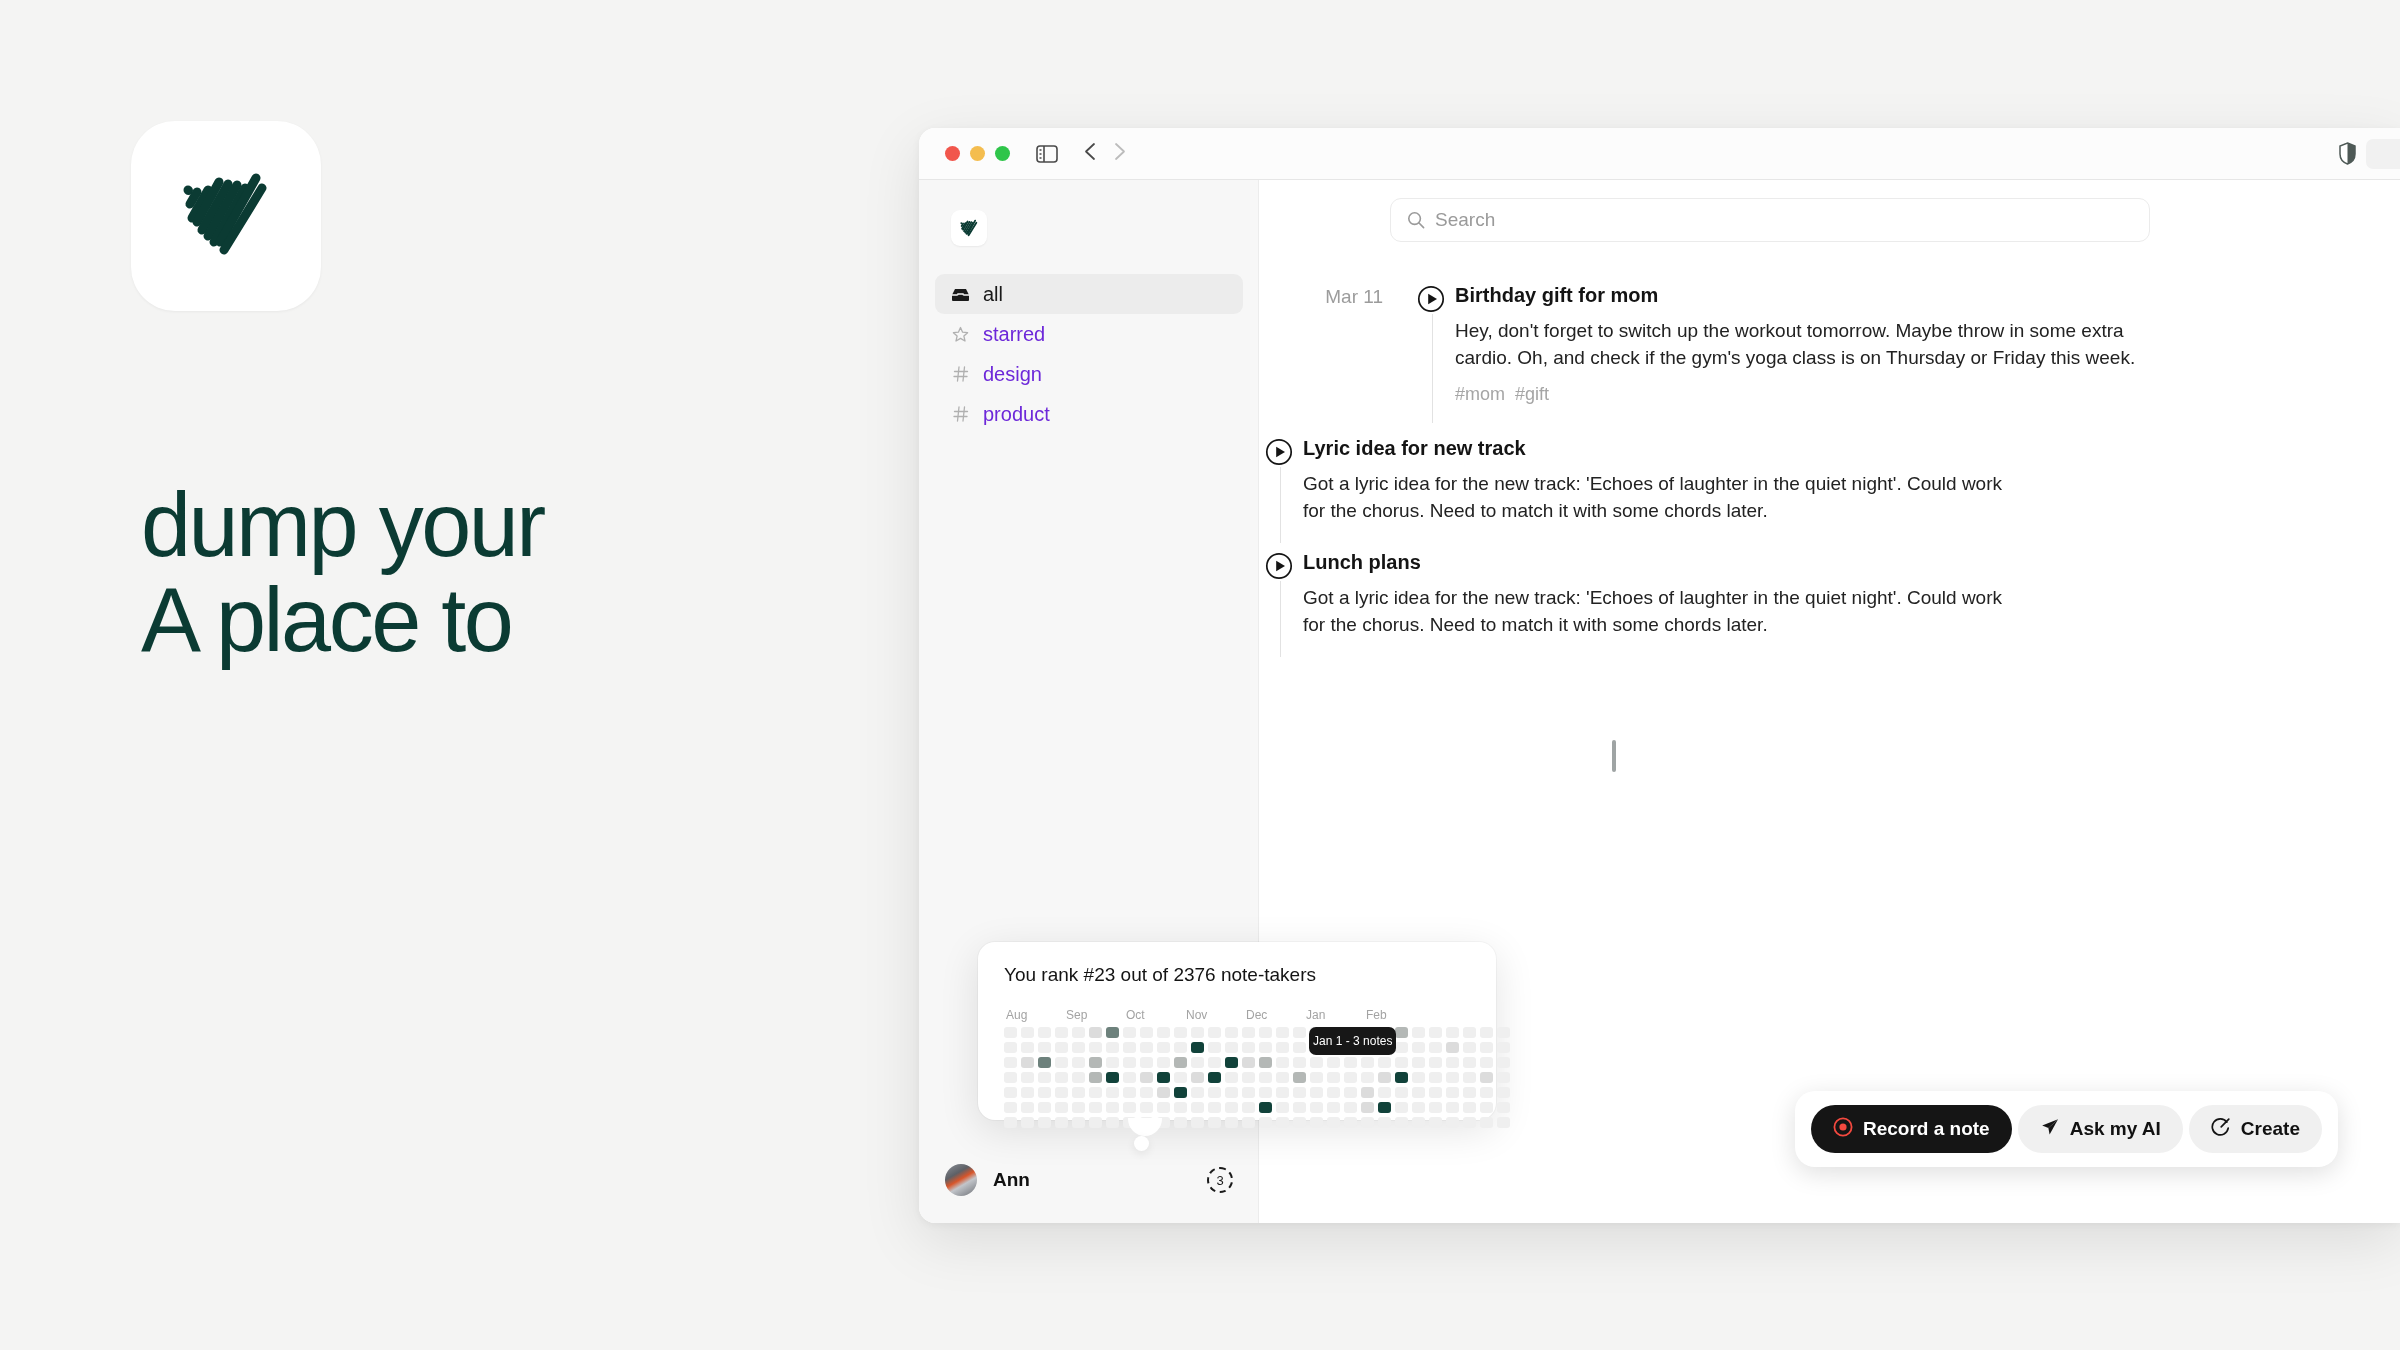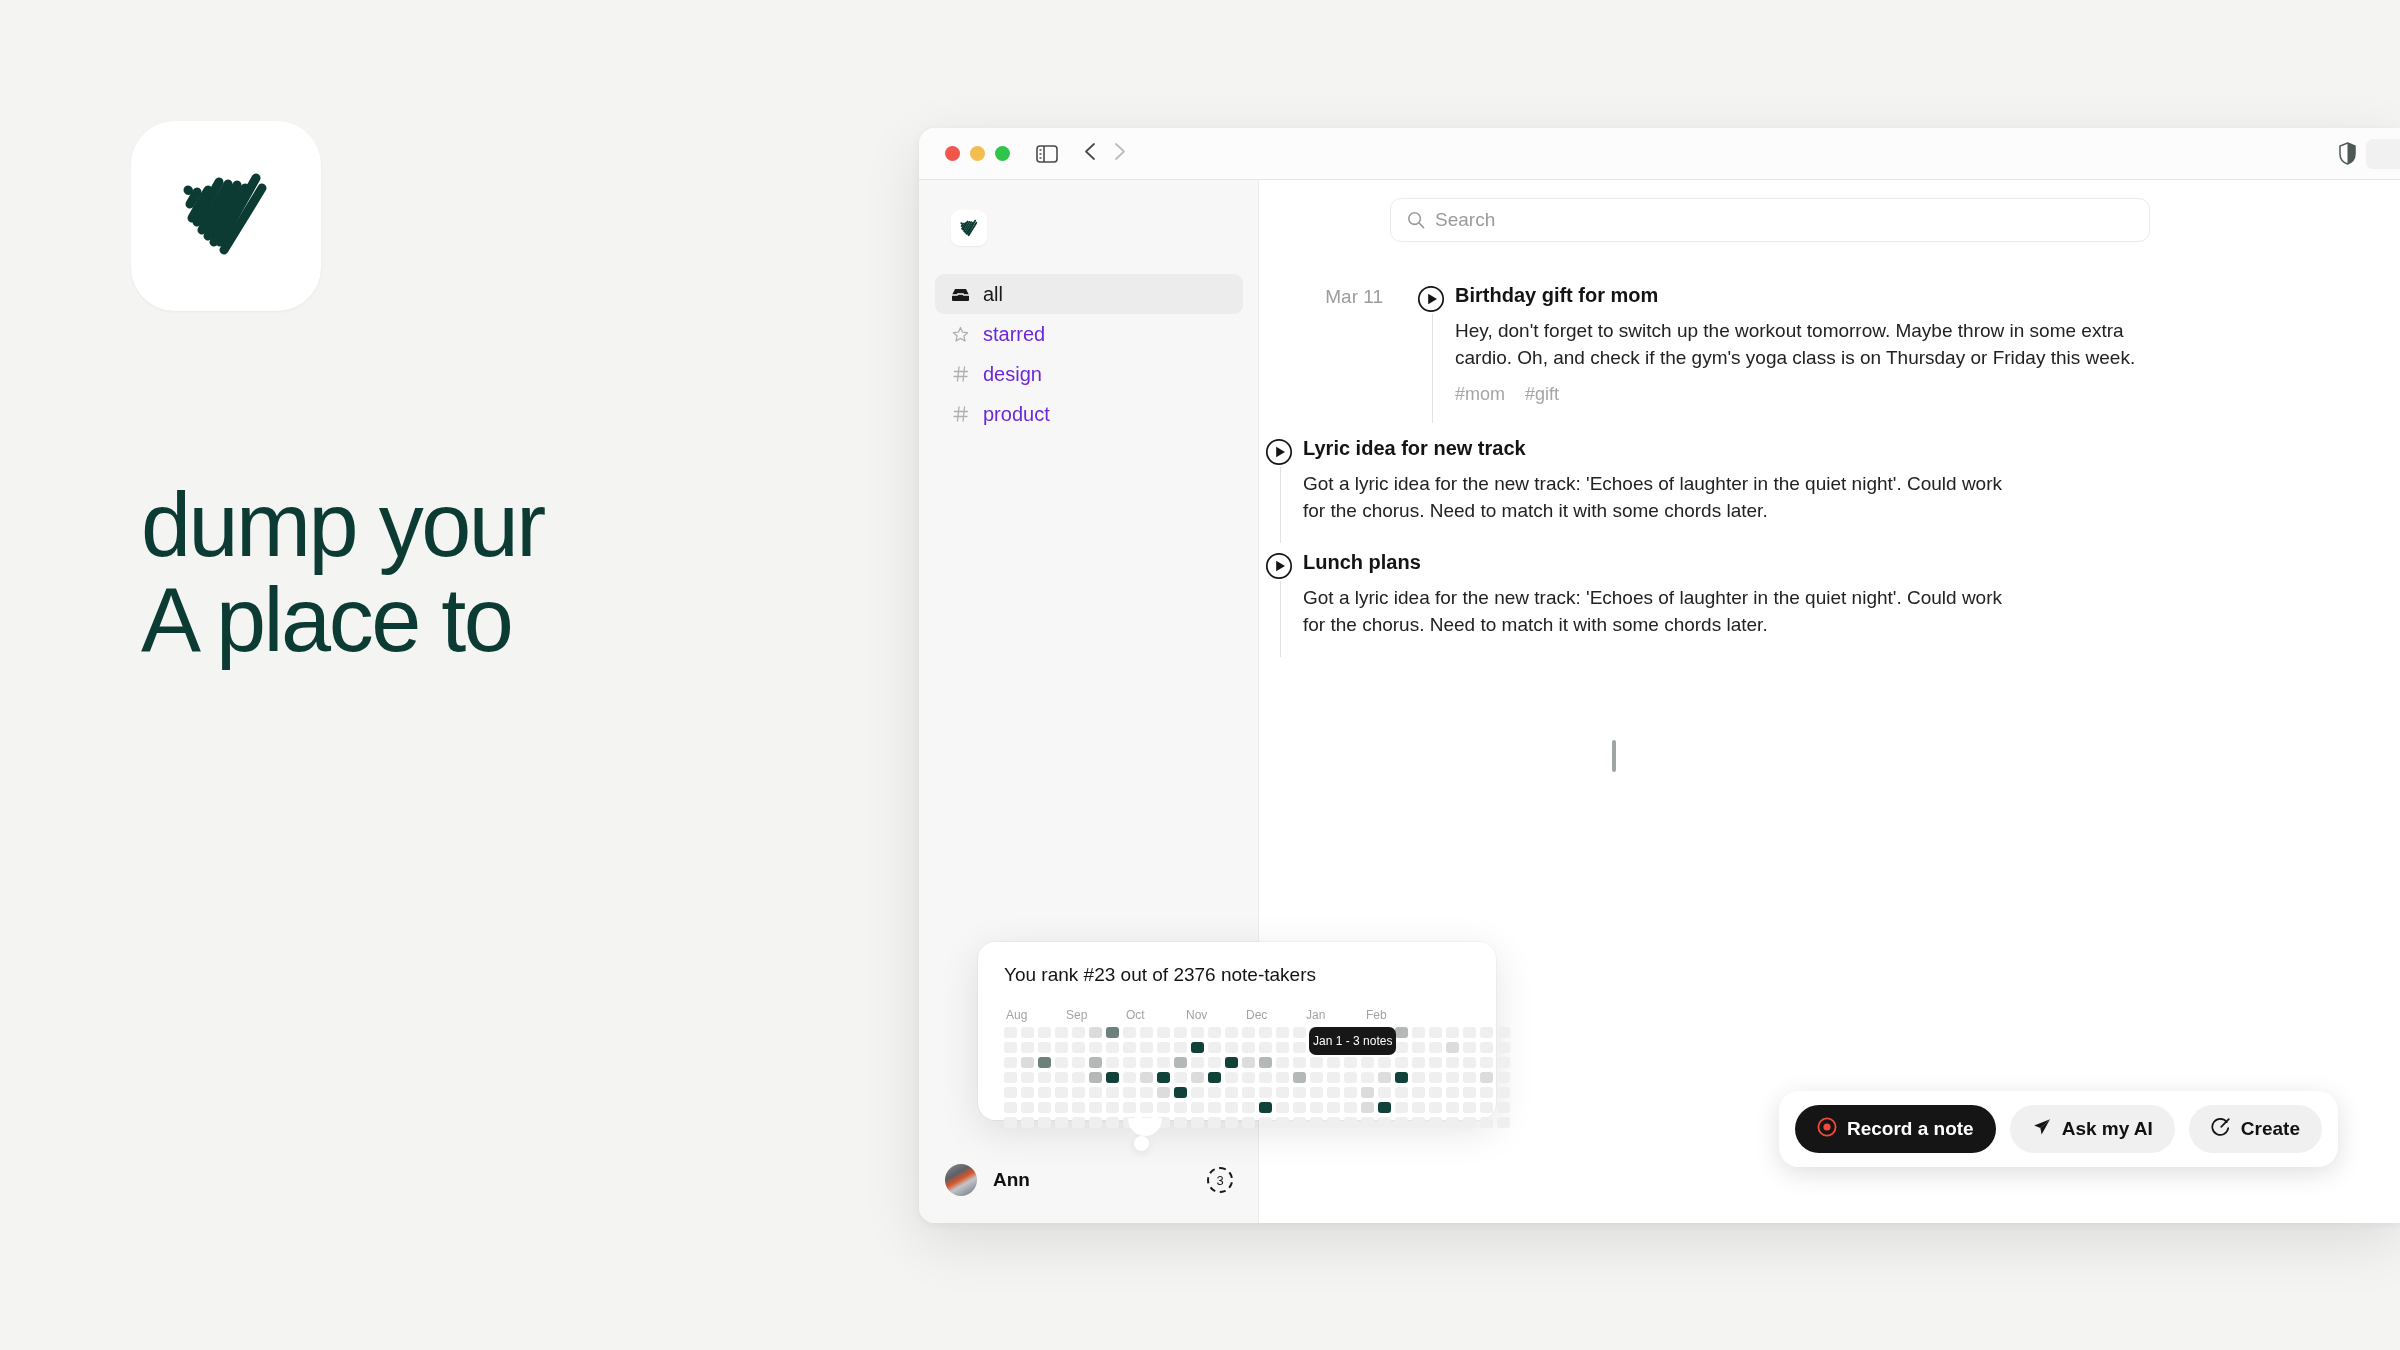--- a/index.html
+++ b/index.html
@@ -131,33 +131,33 @@
   .note-line {
     position: absolute; left: 21px; top: 34px; bottom: 4px; width: 1px;
     background: #e2e2e2;
   }
   .note-body { flex: 1; padding-bottom: 22px; }
   .note-title { font-size: 20px; font-weight: bold; color: #141414; line-height: 30px; }
   .note-text {
     font-size: 19px; color: #222; line-height: 1.42; margin-top: 8px;
     max-width: 710px;
   }
-  .note-tags { margin-top: 12px; font-size: 18px; color: #a5a5a5; display:flex; gap: 20px; }
+  .note-tags { margin-top: 12px; font-size: 18px; color: #a5a5a5; display:flex; gap: 10px; }
 
   .scroll-thumb {
     position: absolute; left: 353px; top: 560px;
     width: 4px; height: 32px; border-radius: 2px; background: #9fa4a4;
   }
 
   
   .actionbar {
     position: absolute; right: 62px; bottom: 56px;
     background: #ffffff; border-radius: 20px;
     box-shadow: 0 6px 26px rgba(0,0,0,0.13);
-    padding: 14px 16px; display: flex; gap: 14px;
+    padding: 14px 16px; display: flex; gap: 6px;
     z-index: 8;
   }
   .btn {
     display: flex; align-items: center; gap: 10px;
     height: 48px; padding: 0 22px; border-radius: 24px;
     font-size: 19px; font-weight: bold; border: none;
     background: #f0f0f0; color: #111; cursor: pointer;
     font-family: "Liberation Sans", sans-serif;
   }
   .btn.primary { background: #151515; color: #fff; }

